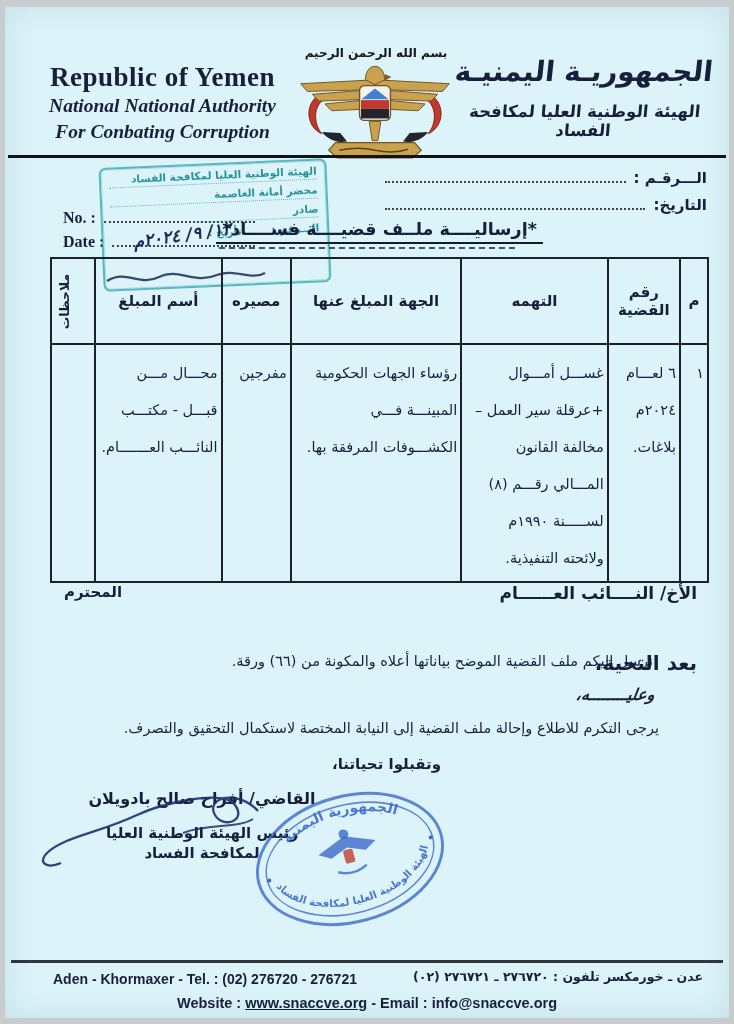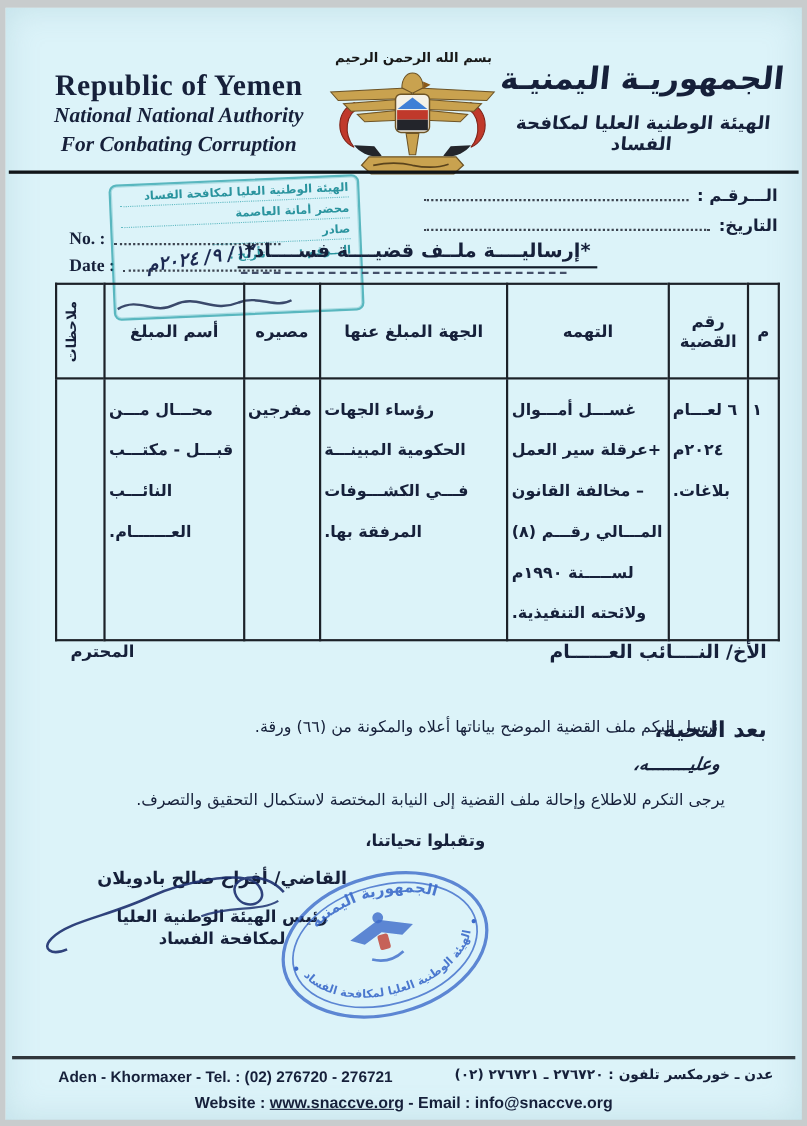--- a/index.html
+++ b/index.html
@@ -39,21 +39,21 @@
   .doc-title{left:0;right:0;top:212px;text-align:center;}
   .doc-title .t{display:inline-block;direction:rtl;font-size:17.5px;font-weight:bold;
       border-bottom:2.5px solid #131c2b;padding:0 6px 3px;margin-left:25px;}
   .doc-title .dash{width:296px;margin:3px auto 0;border-top:2px dashed #44506a;}
 
   
   table.case{left:45px;top:250px;position:absolute;border-collapse:collapse;direction:rtl;
       table-layout:fixed;width:659px;}
   table.case th,table.case td{border:2.2px solid #1c2128;}
   table.case th{height:80px;font-size:15px;font-weight:bold;text-align:center;vertical-align:middle;padding:2px;}
-  table.case td{height:220px;vertical-align:top;text-align:left;font-size:14.5px;font-weight:bold;
+  table.case td{height:220px;vertical-align:top;text-align:right;font-size:14.5px;font-weight:normal;
       line-height:2.55;padding:10px 3px 4px;}
   .v-head{display:inline-block;transform:rotate(-90deg);white-space:nowrap;font-size:12.5px;}
 
   
   .to-row{left:55px;right:32px;top:576px;display:flex;direction:rtl;justify-content:space-between;
       font-weight:bold;}
   .to-row .to{font-size:17px;}
   .to-row .hon{font-size:15px;margin-left:4px;}
   .salut{right:32px;top:644px;font-size:20px;font-weight:bold;direction:rtl;}
   .body1{right:76px;top:646px;font-size:14.5px;direction:rtl;}

